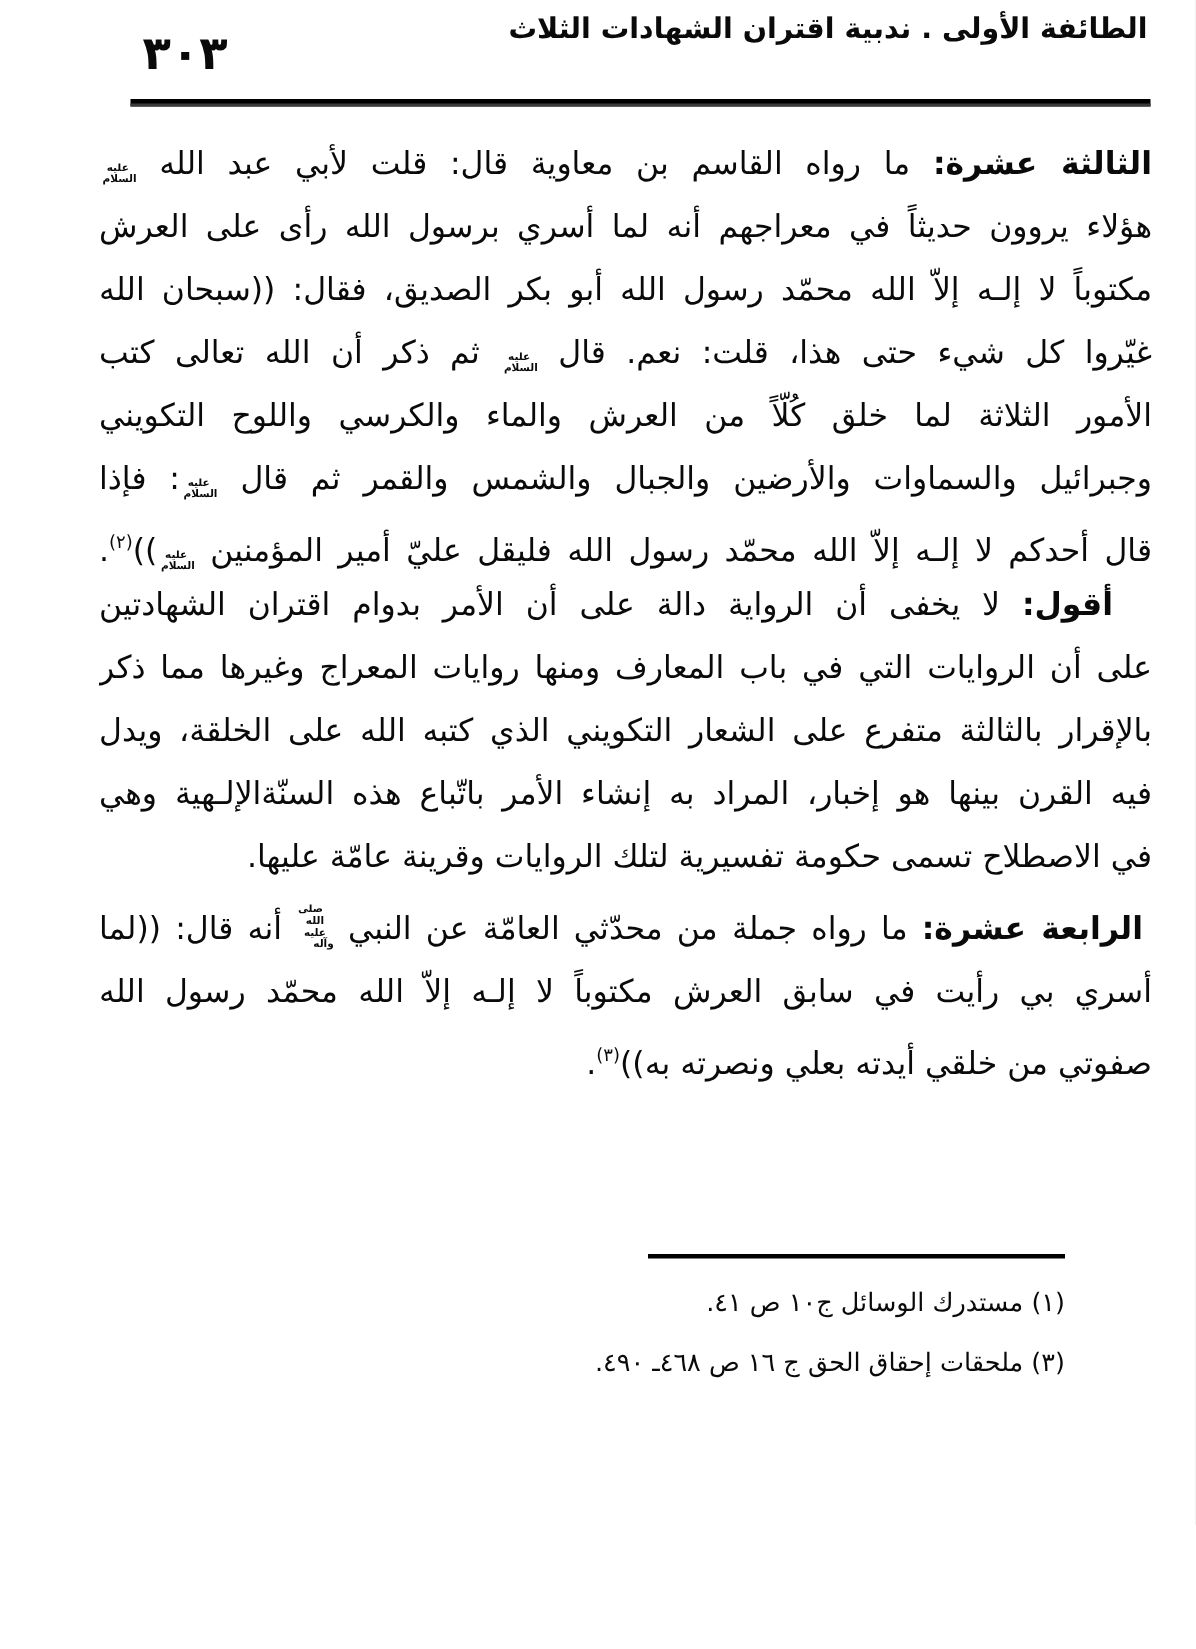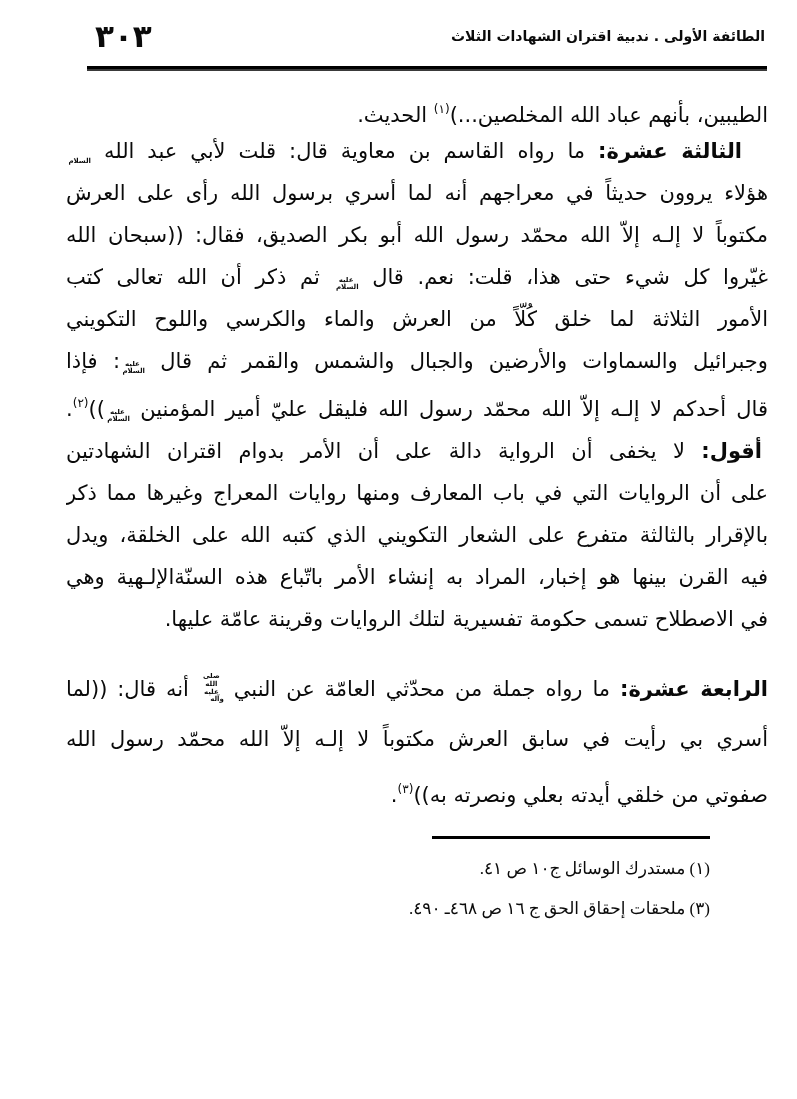--- a/index.html
+++ b/index.html
@@ -9,22 +9,22 @@
     margin:0 auto;
     background:#ffffff;
     color:#0a0a0a;
     direction:rtl;
     overflow:hidden;
     font-family:"DejaVu Sans", sans-serif;
   }
 
   
   .header-title {
-    position:absolute; top:28px; right:32px;
-    font-size:14px; font-weight:bold;
+    position:absolute; top:8px; right:32px;
+    font-size:19px; font-weight:bold;
     letter-spacing:0;
   }
   .page-number {
     position:absolute; top:18px; left:95px;
     font-size:31px; font-weight:bold;
     letter-spacing:5px;
   }
   .header-rule {
     position:absolute; top:66px; right:30px;
     width:680px; height:3px;
@@ -76,39 +76,35 @@
   .footnote-separator {
     position:absolute; top:836px; right:87px;
     width:278px; height:3px;
     background:#000;
   }
   .footnotes {
     position:absolute; top:849px; right:87px;
     width:560px;
     font-size:17px;
     text-align:right;
-    font-family:Liberation Serif, serif;
   }
   .footnote { height:40px; line-height:40px; white-space:nowrap; }
 </style>
 </head>
 <body>
 
 <div class="page">
 
   <div class="header-title">الطائفة الأولى . ندبية اقتران الشهادات الثلاث</div>
 
   <div class="page-number">٣٠٣</div>
 
   <div class="header-rule"></div>
 
   <div class="body-paragraphs">
-      <div class="para">
-        <div class="line end"><span class="seg-n">الطيبين، بأنهم عباد الله المخلصين...)</span><span class="seg-sup">(١)</span><span class="seg-n"> الحديث.</span></div>
-      </div>
       <div class="para">
         <div class="line"><span class="seg-b">الثالثة عشرة:</span><span class="seg-n"> ما رواه القاسم بن معاوية قال: قلت لأبي عبد الله </span><span class="seg-hon">عليه السلام</span></div>
         <div class="line"><span class="seg-n">هؤلاء يروون حديثاً في معراجهم أنه لما أسري برسول الله رأى على العرش</span></div>
         <div class="line"><span class="seg-n">مكتوباً لا إلـه إلاّ الله محمّد رسول الله أبو بكر الصديق، فقال: ((سبحان الله</span></div>
         <div class="line"><span class="seg-n">غيّروا كل شيء حتى هذا، قلت: نعم. قال </span><span class="seg-hon">عليه السلام</span><span class="seg-n"> ثم ذكر أن الله تعالى كتب</span></div>
         <div class="line"><span class="seg-n">الأمور الثلاثة لما خلق كُلّاً من العرش والماء والكرسي واللوح التكويني</span></div>
         <div class="line"><span class="seg-n">وجبرائيل والسماوات والأرضين والجبال والشمس والقمر ثم قال </span><span class="seg-hon">عليه السلام</span><span class="seg-n">: فإذا</span></div>
         <div class="line"><span class="seg-n">قال أحدكم لا إلـه إلاّ الله محمّد رسول الله فليقل عليّ أمير المؤمنين </span><span class="seg-hon">عليه السلام</span><span class="seg-n">))</span><span class="seg-sup">(٢)</span><span class="seg-n">.</span></div>
       </div>
       <div class="para">

